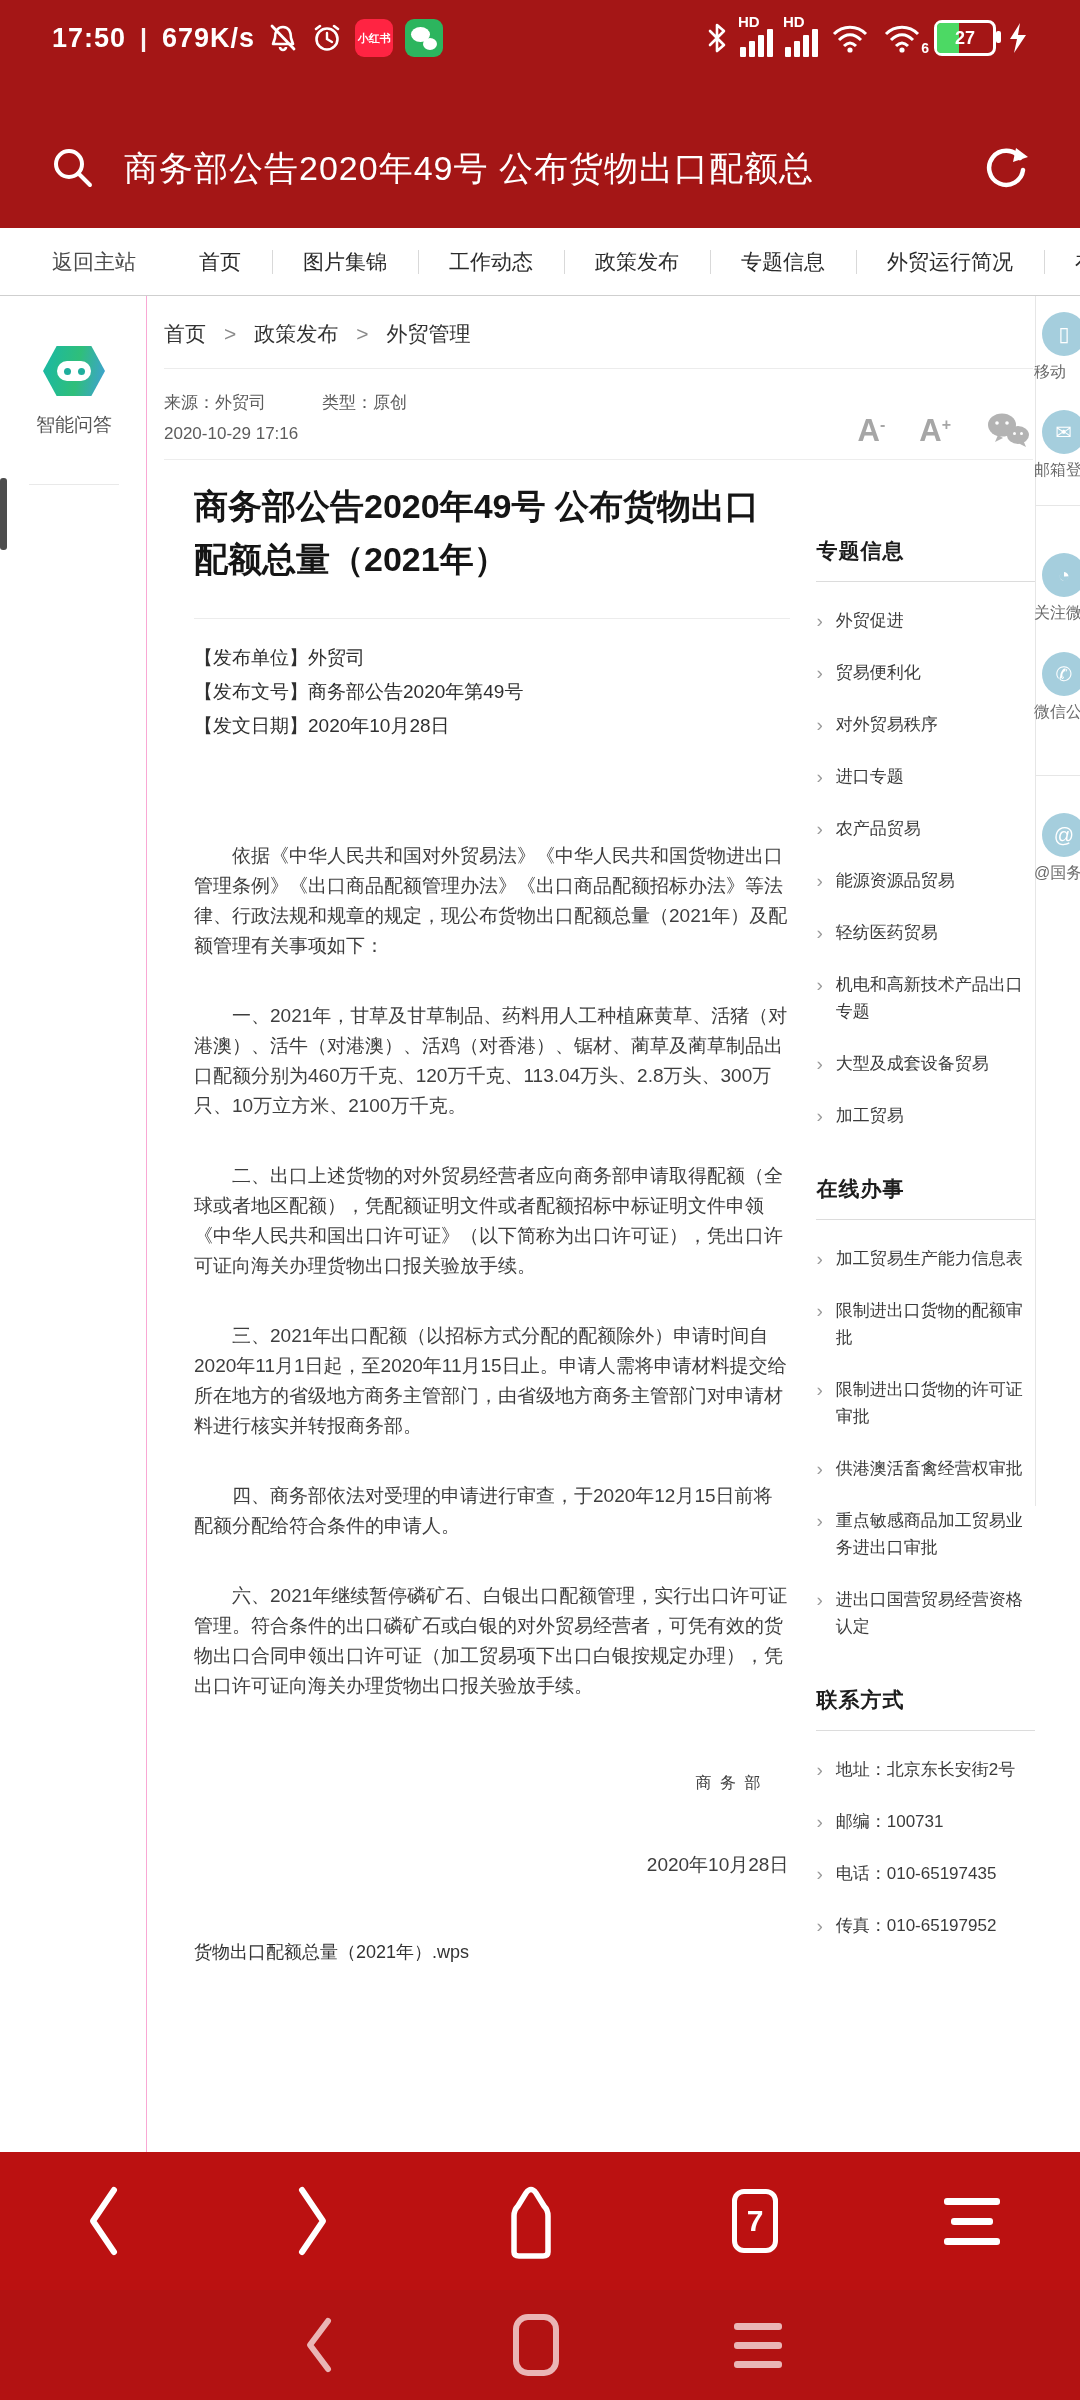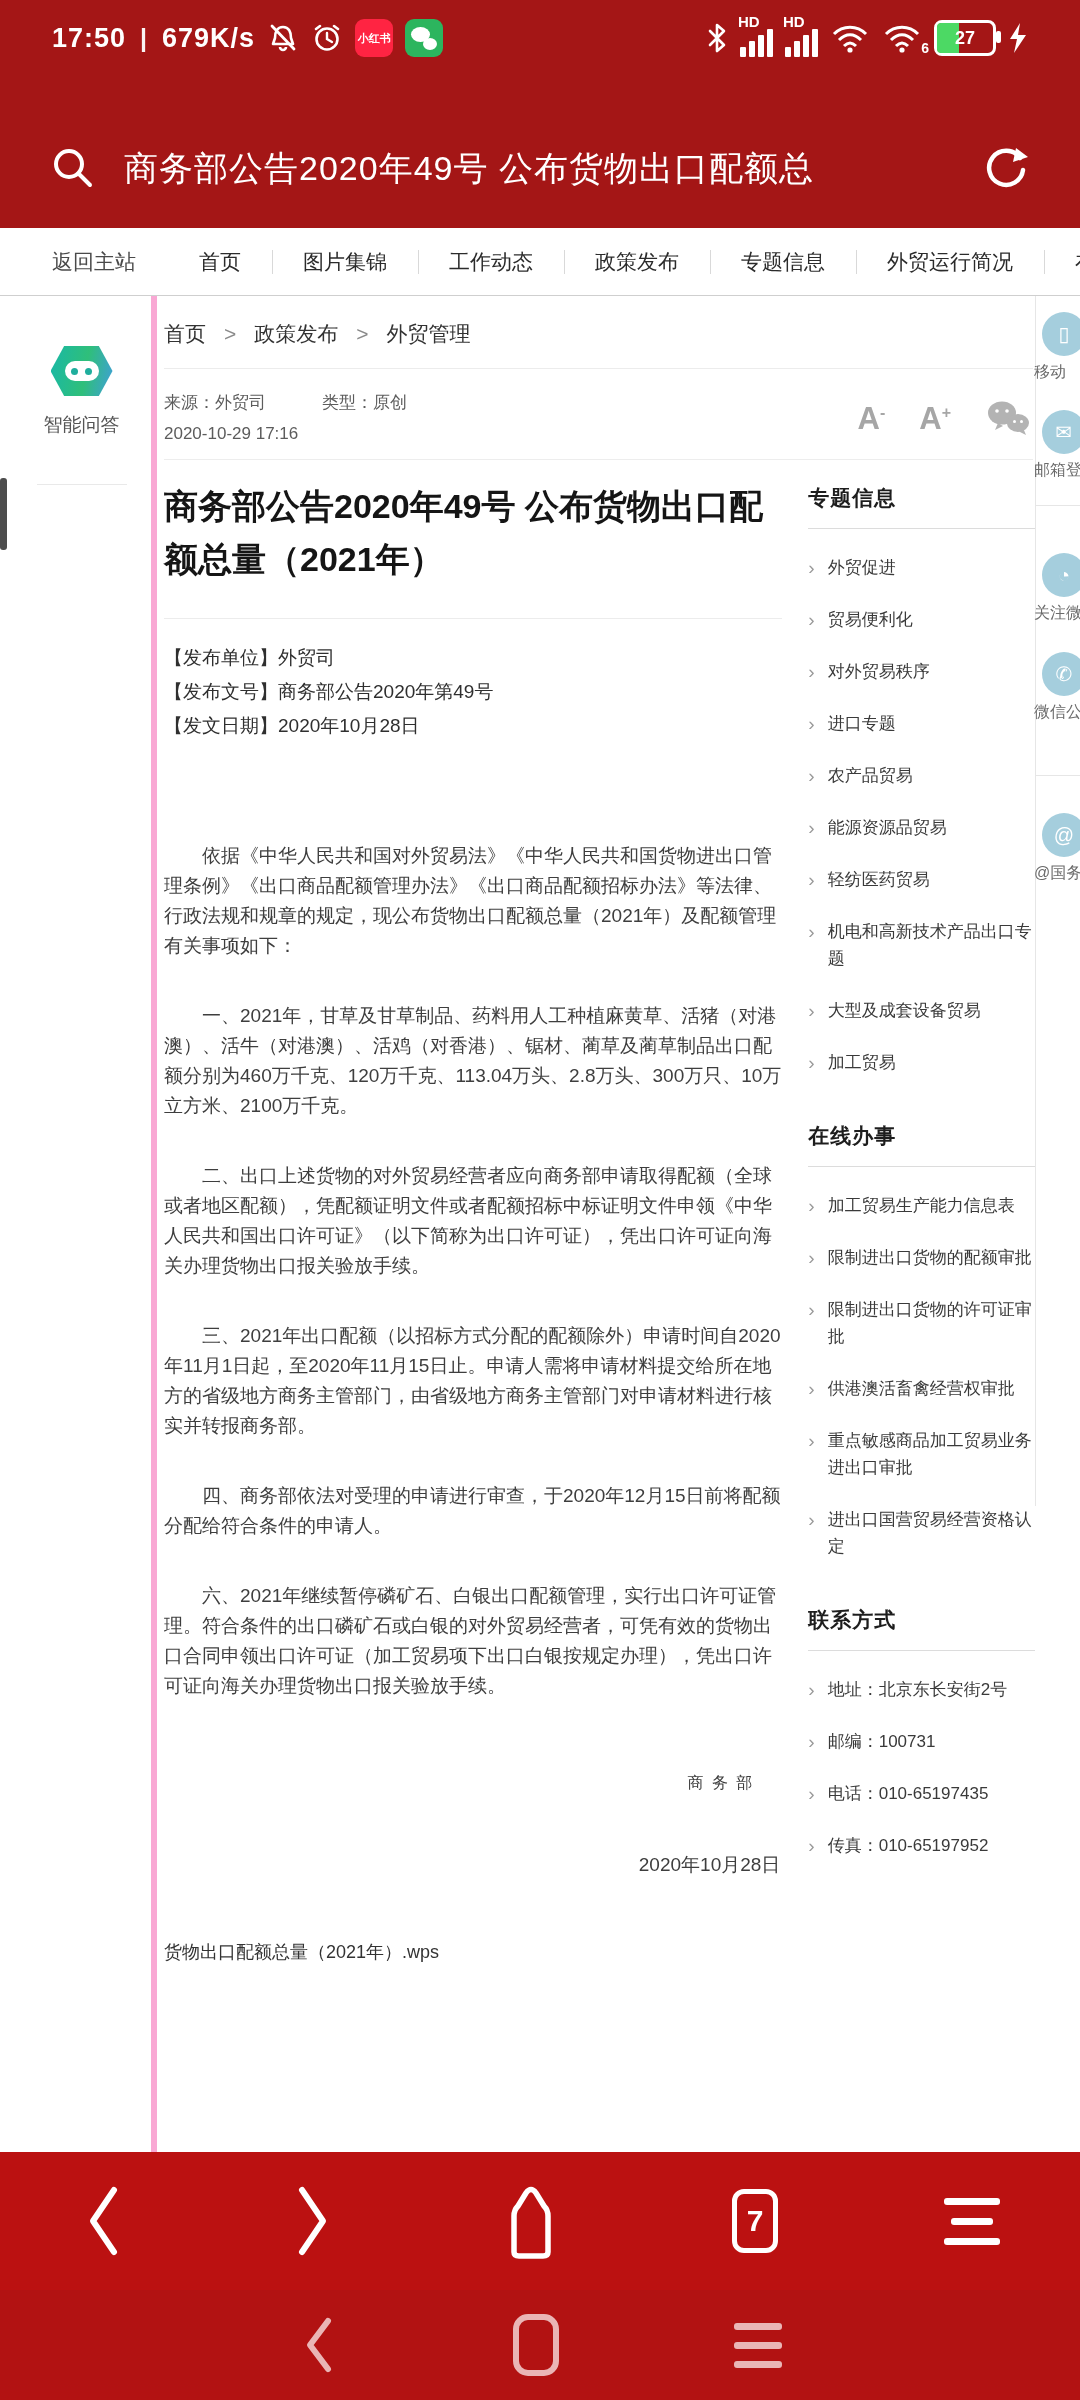--- a/index.html
+++ b/index.html
@@ -37,41 +37,41 @@
   .refresh-btn{margin-left:26px;}
   
   .site-nav{position:absolute;top:228px;left:0;width:1080px;height:67px;background:#fff;border-bottom:1px solid #cfcfcf;display:flex;align-items:center;overflow:hidden;}
   .nav-home{padding:0 32px 0 52px;font-size:21px;color:#4a4a4a;white-space:nowrap;}
   .nav-main-sep{width:1px;height:67px;background:#d8d8d8;}
   .nav-items{display:flex;list-style:none;margin:0;padding:0;white-space:nowrap;}
   .nav-items li{font-size:21px;color:#2b2b2b;padding:0 31px;position:relative;}
   .nav-items li + li::before{content:"";position:absolute;left:0;top:50%;transform:translateY(-50%);width:1px;height:24px;background:#d9d9d9;}
   
   .page{position:absolute;top:296px;left:0;width:1080px;height:1856px;background:#fff;}
-  .left-rail{position:absolute;left:12px;top:0;width:145px;height:100%;border-right:6px solid #f9a8d4;box-sizing:border-box;text-align:center;}
+  .left-rail{position:absolute;left:2px;top:0;width:145px;height:100%;border-right:1px solid #f9a8d4;box-sizing:border-box;text-align:center;}
   .robot-icon{width:62px;height:50px;margin:50px auto 0;clip-path:polygon(22% 0,78% 0,100% 50%,78% 100%,22% 100%,0 50%);background:linear-gradient(100deg,#19b8a6 0%,#2fbf7a 55%,#3f9fd8 100%);position:relative;}
   .robot-face{position:absolute;left:50%;top:50%;transform:translate(-50%,-50%);width:34px;height:20px;border-radius:10px;background:#fff;display:flex;align-items:center;justify-content:center;gap:7px;}
   .robot-face i{width:7px;height:7px;border-radius:50%;background:#1fae9d;display:block;}
   .left-rail .rail-label{margin-top:16px;font-size:19px;color:#555;}
   .left-rail .rail-div{width:90px;height:1px;background:#e9e9e9;margin:46px auto 0;}
   .scroll-hint{position:absolute;left:0;top:182px;width:7px;height:72px;background:#4d4d4d;border-radius:3px;}
   
   .content{position:absolute;left:136px;top:0;right:45px;height:100%;}
   .header-block{margin:0 2px 0 28px;padding-top:24px;border-bottom:1px solid #ededed;padding-bottom:10px;}
   .breadcrumb{display:flex;list-style:none;margin:0;padding:0;font-size:21px;color:#333;}
   .breadcrumb .sep{color:#8a8a8a;margin:0 18px;}
   .bc-line{border-bottom:1px solid #ececec;margin-top:20px;}
-  .meta-row{display:flex;justify-content:space-between;align-items:center;margin-top:18px;}
+  .meta-row{display:flex;justify-content:space-between;align-items:flex-end;margin-top:18px;}
   .meta-left{font-size:17px;color:#5c5c5c;line-height:31px;}
   .meta-left .gap{display:inline-block;width:56px;}
   .meta-right{display:flex;align-items:center;gap:34px;padding-right:2px;}
   .font-btn{font-size:31px;color:#a6a6a6;font-weight:bold;line-height:1;}
   .font-btn sup{font-size:16px;}
   
-  .columns{display:flex;align-items:flex-start;}
+  .columns{display:flex;align-items:flex-end;margin-left:30px;}
   .article{width:622px;margin-left:28px;box-sizing:border-box;}
   .article-title{font-size:34px;font-weight:bold;color:#151515;line-height:53px;margin:20px 0 0 0;}
   .title-line{border-bottom:1px solid #ececec;margin-top:32px;}
   .doc-info{margin-top:22px;font-size:19px;color:#2f2f2f;line-height:34px;font-weight:500;}
   .body-text{margin-top:98px;}
   .body-text p{font-size:19px;line-height:30px;color:#3e3e3e;text-indent:2em;margin:40px 0;}
   .body-text p:first-child{margin-top:0;}
   .signature{margin-top:72px;text-align:right;padding-right:28px;font-size:16px;color:#3e3e3e;letter-spacing:2px;}
   .sign-date{margin-top:58px;text-align:right;padding-right:2px;font-size:19px;color:#3e3e3e;}
   .attachment{margin-top:62px;font-size:18px;color:#333;}

